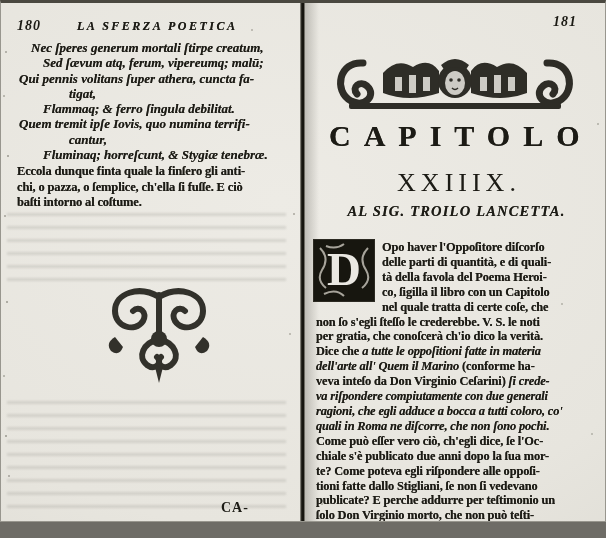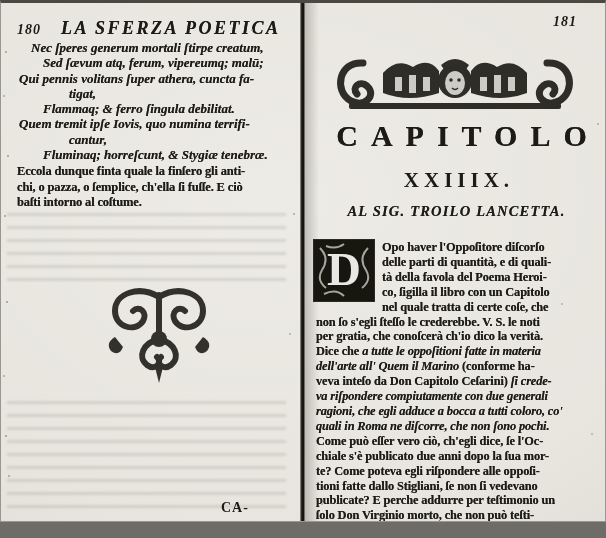--- a/index.html
+++ b/index.html
@@ -18,38 +18,38 @@
   .gutter-shade{position:absolute;left:304px;top:0;width:14px;height:538px;
     background:linear-gradient(90deg,rgba(60,58,50,.25),rgba(60,58,50,0));}
   .line{white-space:nowrap;}
   .it{font-style:italic;text-align:right;}
   .ro{font-style:normal;}
   .ind0{margin-left:2px;} .ind1{margin-left:14px;} .ind2{margin-left:26px;} .ind3{margin-left:52px;}
 
   
   .hdr-left{position:absolute;top:15px;left:16px;right:6px;display:flex;align-items:baseline;}
   .pagenum-left{font-style:italic;font-weight:bold;font-size:14px;letter-spacing:1px;}
-  .runtitle{font-style:italic;font-weight:bold;font-size:18px;letter-spacing:2.5px;margin-left:20px;
+  .runtitle{font-style:italic;font-weight:bold;font-size:12px;letter-spacing:2.5px;margin-left:36px;
     text-shadow:0 0 .4px rgba(25,24,18,.8);}
   .verse{position:absolute;top:37px;left:16px;right:4px;font-size:13px;font-weight:bold;
     line-height:15.3px;text-shadow:0 0 .4px rgba(25,24,18,.75);}
   .prose-left{position:absolute;top:161px;left:14px;right:4px;font-size:12.5px;font-weight:bold;
     letter-spacing:-0.15px;line-height:15.6px;text-shadow:0 0 .4px rgba(25,24,18,.75);}
   .fleuron{position:absolute;top:284px;left:102px;width:112px;height:102px;opacity:.92;}
   .catchword-left{position:absolute;top:497px;left:220px;font-weight:bold;font-size:14px;letter-spacing:1px;}
 
   
   .pagenum-right{position:absolute;top:11px;right:30px;font-style:italic;font-weight:bold;
     font-size:14px;letter-spacing:1px;text-align:right;}
   .headpiece{position:absolute;top:48px;left:23px;width:252px;height:62px;opacity:.93;}
-  .chapter{position:absolute;top:116px;left:0;width:100%;text-align:center;font-size:30px;
+  .chapter{position:absolute;top:116px;left:0;width:100%;font-size:30px;
     font-weight:600;letter-spacing:13px;padding-left:23px;box-sizing:border-box;
     text-shadow:0 0 .4px rgba(25,24,18,.8);}
-  .chapnum{position:absolute;top:165px;left:0;width:100%;text-align:center;font-size:21px;
-    font-weight:bold;letter-spacing:5px;padding-left:5px;box-sizing:border-box;}
+  .chapnum{position:absolute;top:165px;left:0;width:100%;text-align:center;font-size:26px;
+    font-weight:normal;letter-spacing:5px;padding-left:5px;box-sizing:border-box;}
   .dedication{position:absolute;top:200px;left:0;width:100%;text-align:center;font-style:italic;
     font-weight:bold;font-size:14.5px;letter-spacing:1.2px;text-shadow:0 0 .4px rgba(25,24,18,.7);}
   .bodytext{position:absolute;top:237px;left:8px;width:288px;font-size:12.4px;font-weight:bold;
     letter-spacing:-0.15px;line-height:14.9px;text-shadow:0 0 .4px rgba(25,24,18,.75);}
   .dropind{padding-left:66px;}
   .dropcap{position:absolute;top:237px;left:8px;width:60px;height:61px;background:#17160f;
     box-shadow:0 0 0 1px #2c2a22;}
   .dc-curls{position:absolute;left:0;top:0;}
   .dc-letter{position:absolute;inset:0;text-align:center;font-size:47px;line-height:59px;
     color:#eae8e2;font-weight:bold;}
@@ -169,21 +169,21 @@
     <div class="bodytext">
         <div class="line ind0 dropind"><span class="ro">Opo haver l'Oppoſitore diſcorſo</span></div>
         <div class="line ind0 dropind"><span class="ro">delle parti di quantità, e di quali-</span></div>
         <div class="line ind0 dropind"><span class="ro">tà della favola del Poema Heroi-</span></div>
         <div class="line ind0 dropind"><span class="ro">co, ſigilla il libro con un Capitolo</span></div>
         <div class="line ind0 dropind"><span class="ro">nel quale tratta di certe coſe, che</span></div>
         <div class="line ind0"><span class="ro">non ſo s'egli ſteſſo le crederebbe.  V. S. le noti</span></div>
         <div class="line ind0"><span class="ro">per gratia, che conoſcerà ch'io dico la verità.</span></div>
         <div class="line ind0"><span class="ro">Dice che </span><span class="it">a tutte le oppoſitioni fatte in materia</span></div>
         <div class="line ind0"><span class="it">dell'arte all' Quem il Marino </span><span class="ro">(conforme ha-</span></div>
-        <div class="line ind0"><span class="ro">veva inteſo da Don Capitolo Ceſarini) </span><span class="it">ſi crede-</span></div>
+        <div class="line ind0"><span class="ro">veva inteſo da Don Virginio Ceſarini) </span><span class="it">ſi crede-</span></div>
         <div class="line ind0"><span class="it">va riſpondere compiutamente con due generali</span></div>
         <div class="line ind0"><span class="it">ragioni, che egli adduce a bocca a tutti coloro, co'</span></div>
         <div class="line ind0"><span class="it">quali in Roma ne diſcorre, che non ſono pochi.</span></div>
         <div class="line ind0"><span class="ro">Come può eſſer vero ciò, ch'egli dice, ſe l'Oc-</span></div>
         <div class="line ind0"><span class="ro">chiale s'è publicato due anni dopo la ſua mor-</span></div>
         <div class="line ind0"><span class="ro">te?  Come poteva egli riſpondere alle oppoſi-</span></div>
         <div class="line ind0"><span class="ro">tioni fatte dallo Stigliani, ſe non ſi vedevano</span></div>
         <div class="line ind0"><span class="ro">publicate? E perche addurre per teſtimonio un</span></div>
         <div class="line ind0"><span class="ro">ſolo Don Virginio morto, che non può teſti-</span></div>
       </div>

